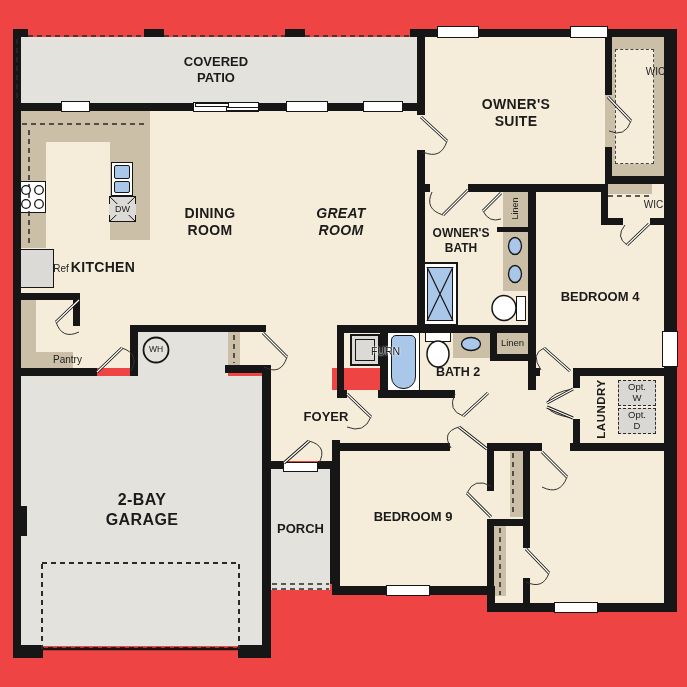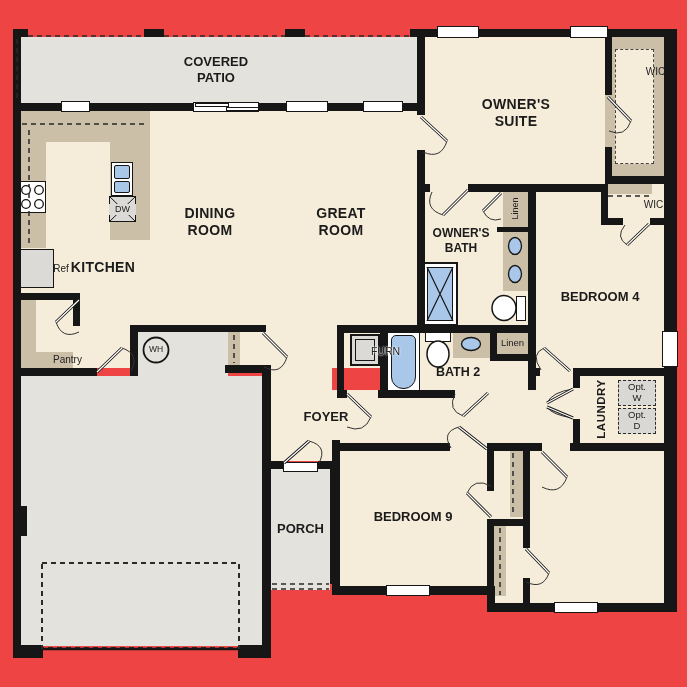--- a/index.html
+++ b/index.html
@@ -220,21 +220,21 @@
                  M542,452 L567,477 M487,449 L459,427 M491,517 L467,493 M526,549 L549,573
                  M488,393 L463,416 M347,394 L371,417"></path>
       </g>
     </g>
   </svg>
 
   <div class="lbl b13" style="left:150px;top:53px;width:132px;height:34px;">COVERED
 PATIO</div>
   <div class="lbl b14" style="left:162px;top:205px;width:96px;height:34px;">DINING
 ROOM</div>
-  <div class="lbl b14" style="left:294px;top:205px;width:94px;height:34px;">GREAT
+  <div class="lbl b14" style="left:294px;top:205px;width:94px;height:34px;font-style:italic;">GREAT
 ROOM</div>
   <div class="lbl b14" style="left:64px;top:259px;width:78px;height:17px;">KITCHEN</div>
   <div class="lbl b14" style="left:453px;top:95px;width:126px;height:36px;">OWNER'S
 SUITE</div>
   <div class="lbl r10" style="left:613px;top:66px;width:44px;height:13px;">WIC</div>
   <div class="lbl r10" style="left:611px;top:199px;width:44px;height:13px;">WIC</div>
   <div class="lbl b13" style="left:423px;top:226px;width:76px;height:30px;font-size:12px;">OWNER'S
 BATH</div>
   <div class="lbl r9 rot" style="left:488px;top:202px;width:54px;height:13px;">Linen</div>
   <div class="lbl b13" style="left:538px;top:289px;width:124px;height:16px;">BEDROOM 4</div>
@@ -244,16 +244,18 @@
   <div class="lbl" style="left:143px;top:344px;width:26px;height:11px;font-size:8.5px;color:#222;">WH</div>
   <div class="lbl r10 halo" style="left:342px;top:345px;width:46px;height:12px;font-size:10.5px;">FURN</div>
   <div class="lbl b13" style="left:426px;top:365px;width:64px;height:15px;font-size:12.5px;">BATH 2</div>
   <div class="lbl r9" style="left:497px;top:337px;width:31px;height:12px;font-size:9.5px;">Linen</div>
   <div class="lbl rot" style="left:566px;top:402px;width:70px;height:14px;font-weight:bold;font-size:11.5px;letter-spacing:.5px;">LAUNDRY</div>
   <div class="lbl r9" style="left:618px;top:381px;width:38px;height:24px;font-size:9.5px;line-height:1.15;">Opt.
 W</div>
   <div class="lbl r9" style="left:618px;top:409px;width:38px;height:24px;font-size:9.5px;line-height:1.15;">Opt.
 D</div>
   <div class="lbl b13" style="left:272px;top:409px;width:60px;height:16px;padding-left:48px;">FOYER</div>
+  <div class="lbl b16" style="left:60px;top:487px;width:164px;height:46px;">2-BAY
+GARAGE</div>
   <div class="lbl b13" style="left:273px;top:521px;width:55px;height:15px;">PORCH</div>
   <div class="lbl b13" style="left:348px;top:508px;width:130px;height:17px;">BEDROOM 9</div>
 
 </div>
 
 </body></html>

